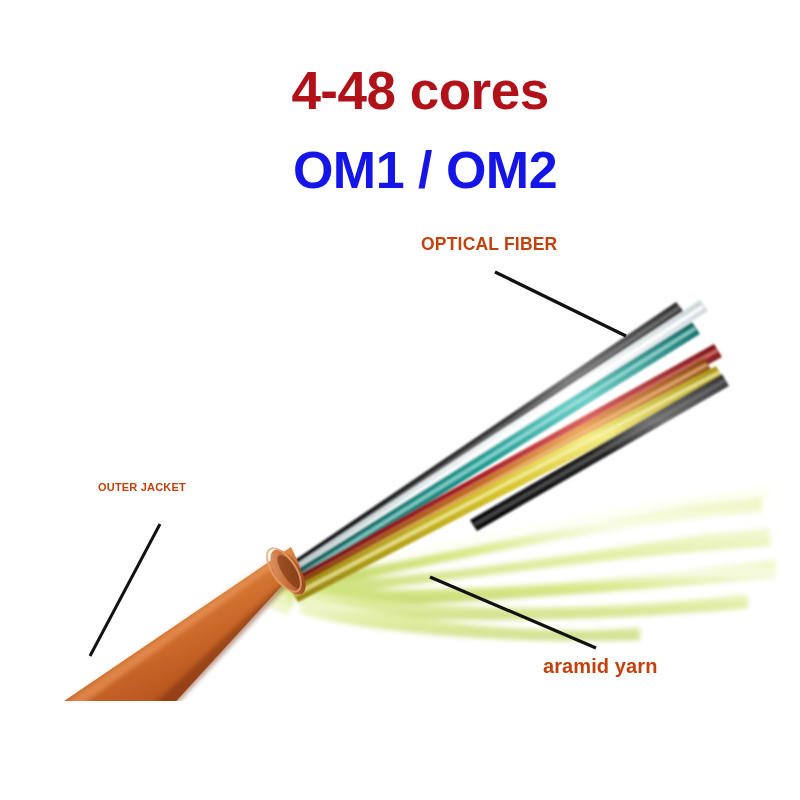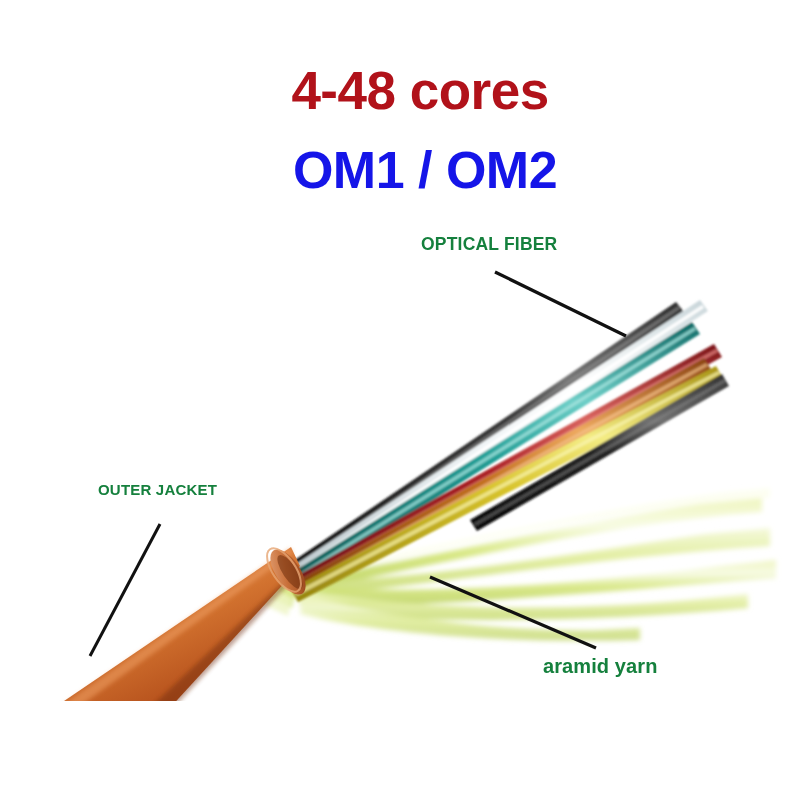--- a/index.html
+++ b/index.html
@@ -41,33 +41,33 @@
   }
   #title-om {
     top: 140px;
     left: 25px;
     font-size: 52px;
     color: #1515e8;
   }
   .callout {
     position: absolute;
     font-weight: bold;
-    color: #15803d;
+    color: #c2410c;
     white-space: nowrap;
   }
   #label-optical-fiber {
     left: 421px;
     top: 234px;
     font-size: 17.5px;
     letter-spacing: 0.2px;
   }
   #label-outer-jacket {
     left: 98px;
     top: 481px;
-    font-size: 15px;
+    font-size: 11px;
     letter-spacing: 0.2px;
   }
   #label-aramid-yarn {
     left: 543px;
     top: 655px;
     font-size: 20px;
     letter-spacing: 0.1px;
   }
 </style>
 </head>

